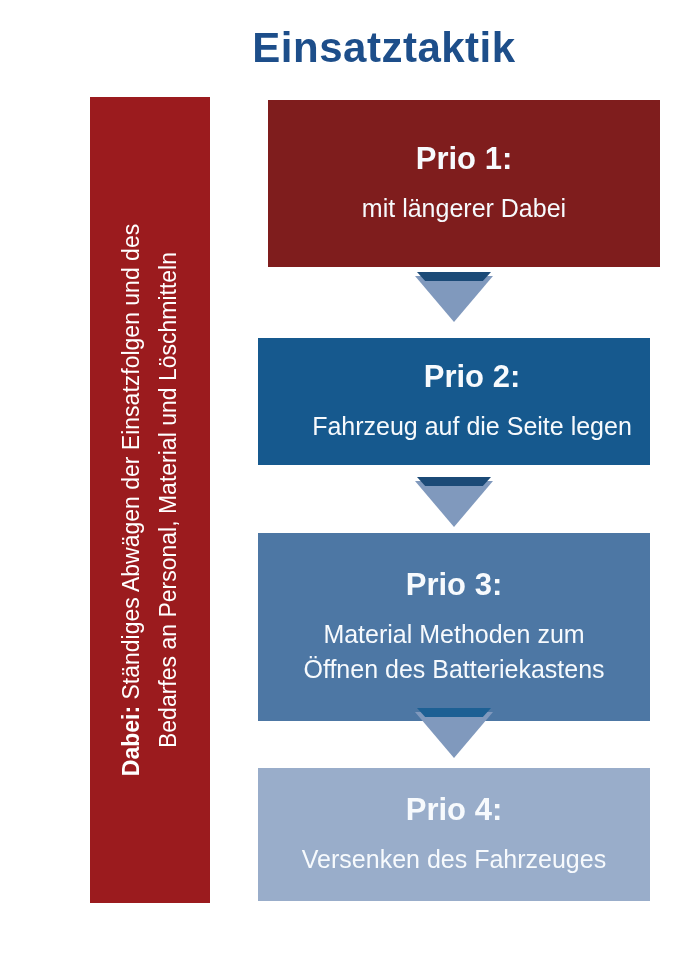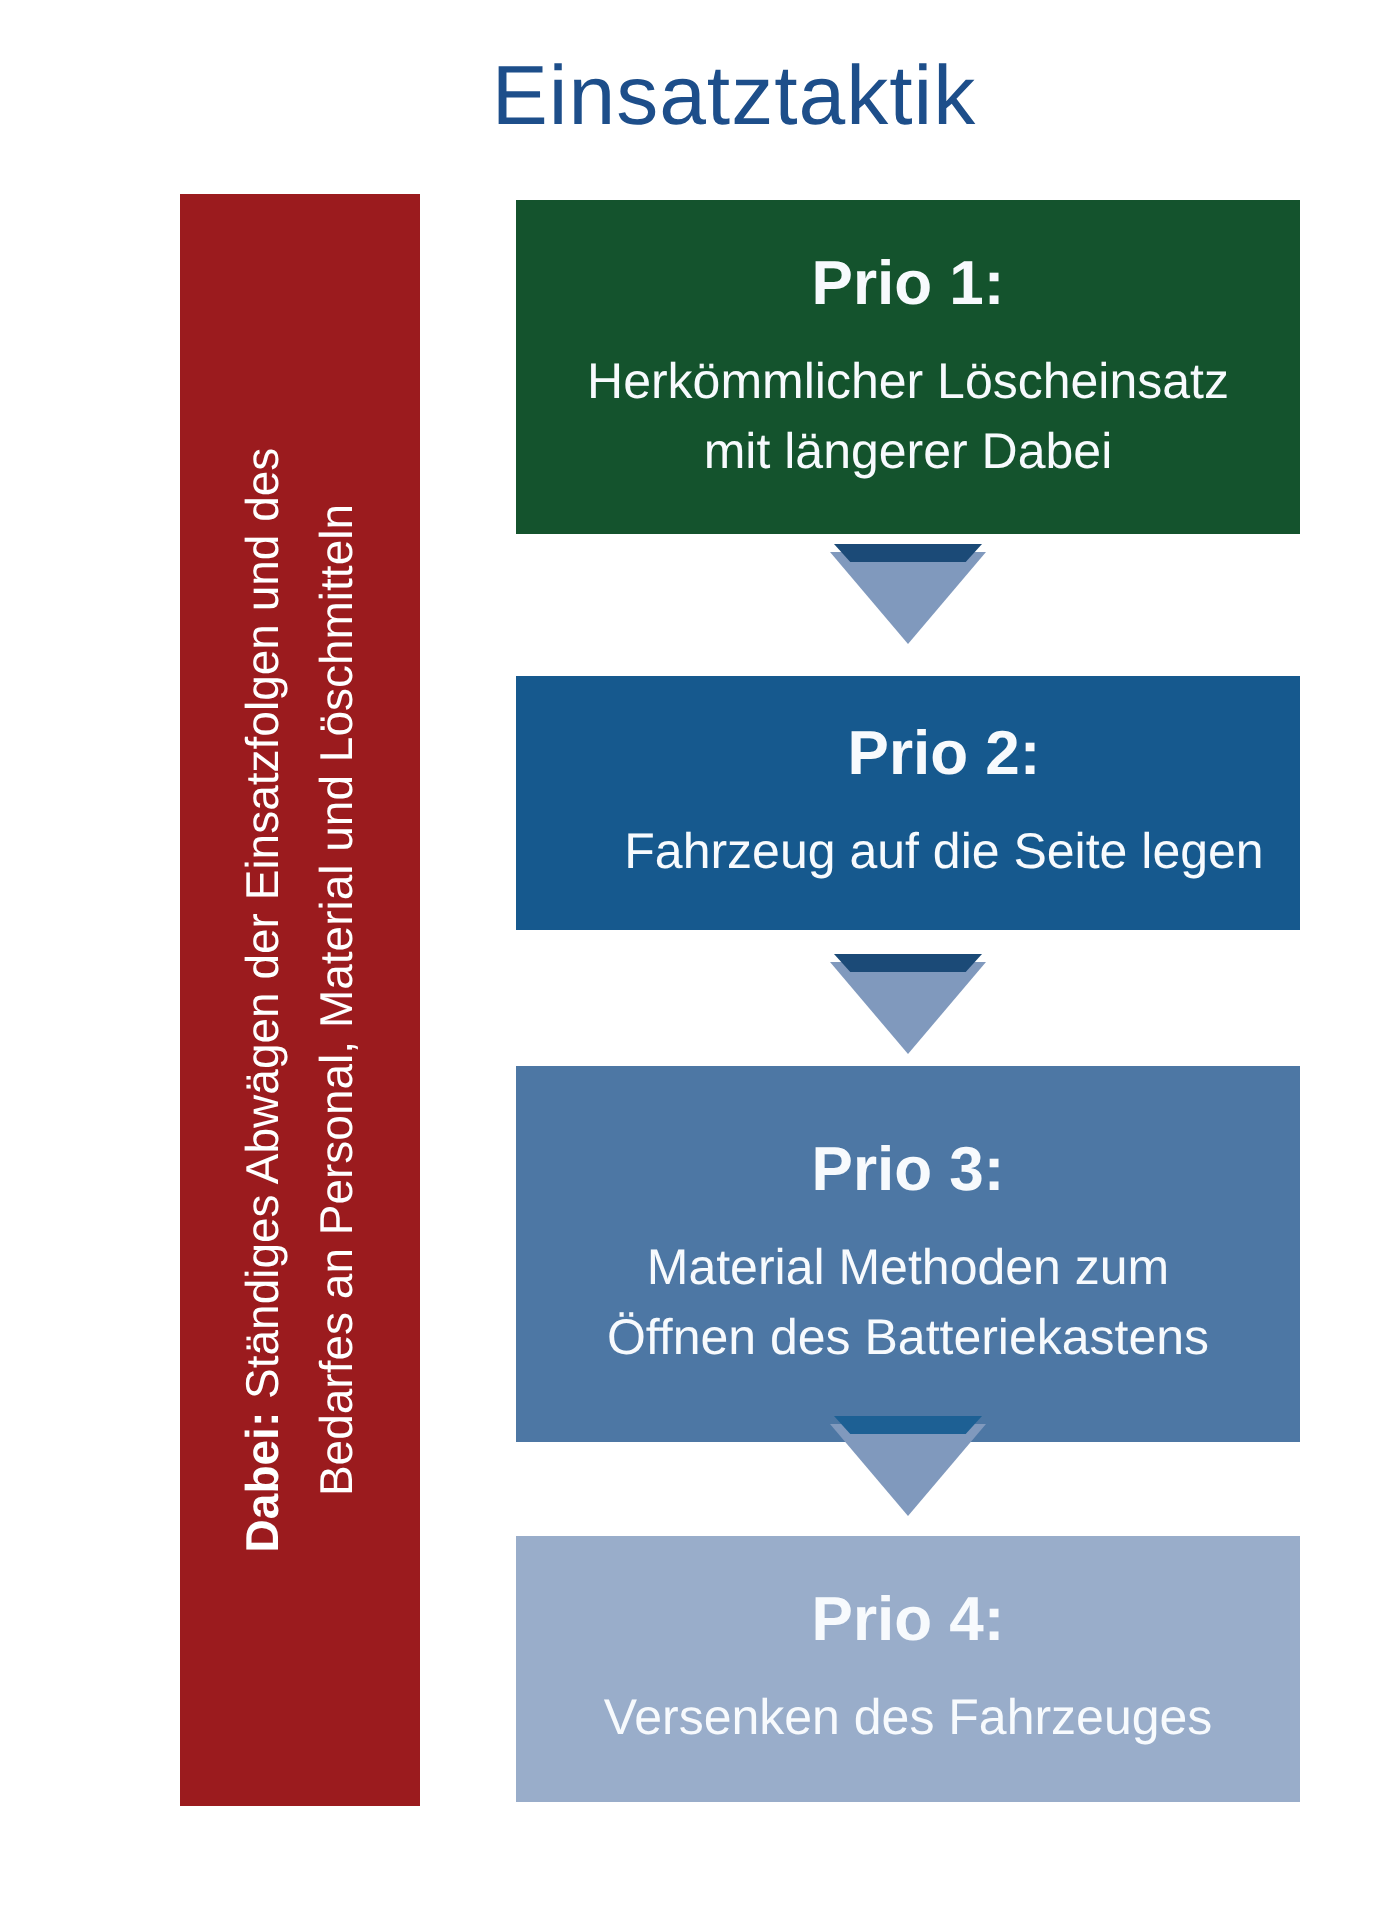--- a/index.html
+++ b/index.html
@@ -7,24 +7,24 @@
     width: 700px; height: 960px;
     background: #ffffff;
     font-family: "Liberation Sans", sans-serif;
     position: relative;
     overflow: hidden;
   }
   .stage { position: absolute; inset: 0; }
 
   .title {
     position: absolute;
-    top: 24px; left: 87px; width: 560px;
+    top: 24px; left: 104px; width: 560px;
     text-align: center;
     font-size: 42px;
-    font-weight: normal;
+    font-weight: bold;
     color: #1d4e8a;
     letter-spacing: 0.5px;
   }
 
   
   .sidebar {
     position: absolute;
     left: 90px; top: 97px;
     width: 120px; height: 806px;
     background: #9b1b1e;
@@ -93,24 +93,23 @@
 
   <div class="title">Einsatztaktik</div>
 
   <div class="sidebar" style="background: rgb(155, 27, 30);">
     <div class="sidebar-text">
       <div><span class="emph">Dabei:</span><span> Ständiges Abwägen der Einsatzfolgen und des</span></div>
       <div>Bedarfes an Personal, Material und Löschmitteln</div>
     </div>
   </div>
 
-  <div class="step" id="step-1" style="background: #14532d;">
+  <div class="step" id="step-1" style="background: #7f1d1d; margin-left: 10px;">
     <div class="step-heading">Prio 1:</div>
     <div class="step-body">
-      <div>Herkömmlicher Löscheinsatz</div>
       <div>mit längerer Dabei</div>
     </div>
   </div>
 
   <div class="arrow" id="arrow-1">
     <div class="tri" style="background: rgb(128, 153, 189);"></div>
     <div class="bar" style="background: rgb(27, 74, 119);"></div>
   </div>
 
   <div class="step" id="step-2" style="background: rgb(22, 89, 142); padding-left: 36px;">

